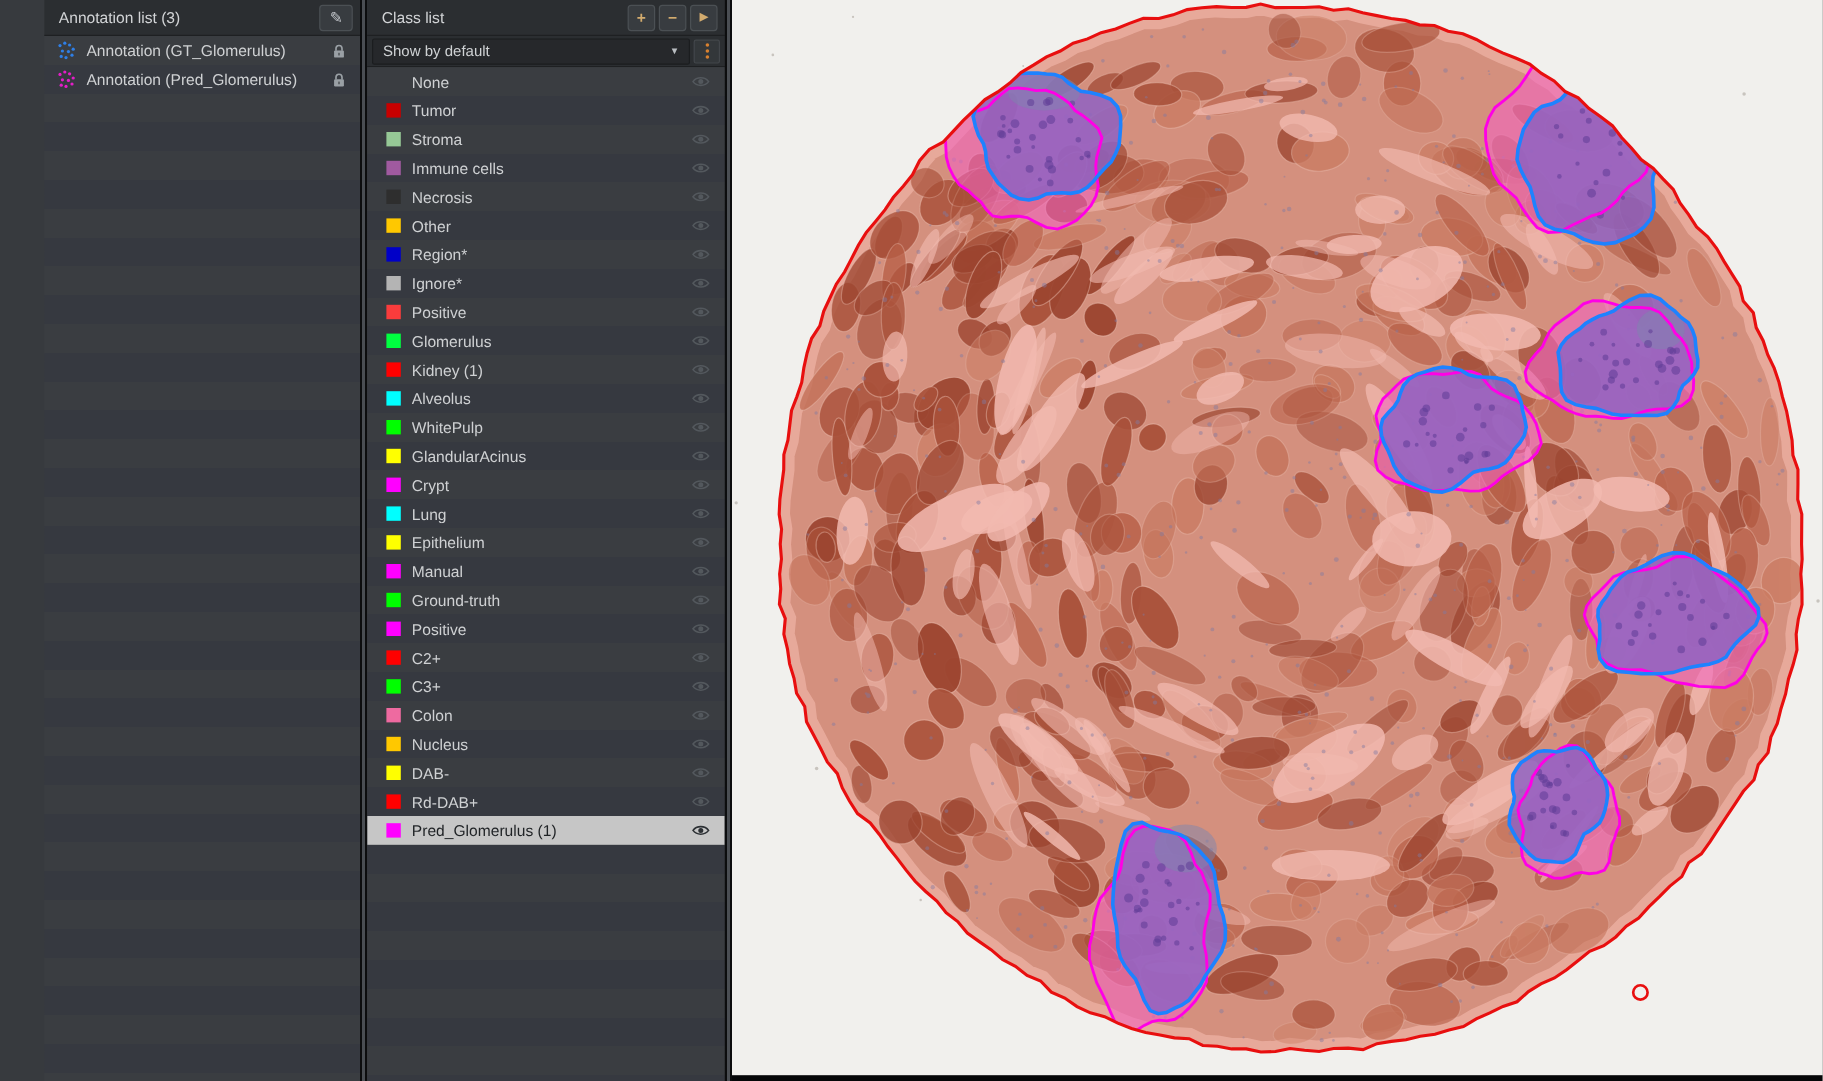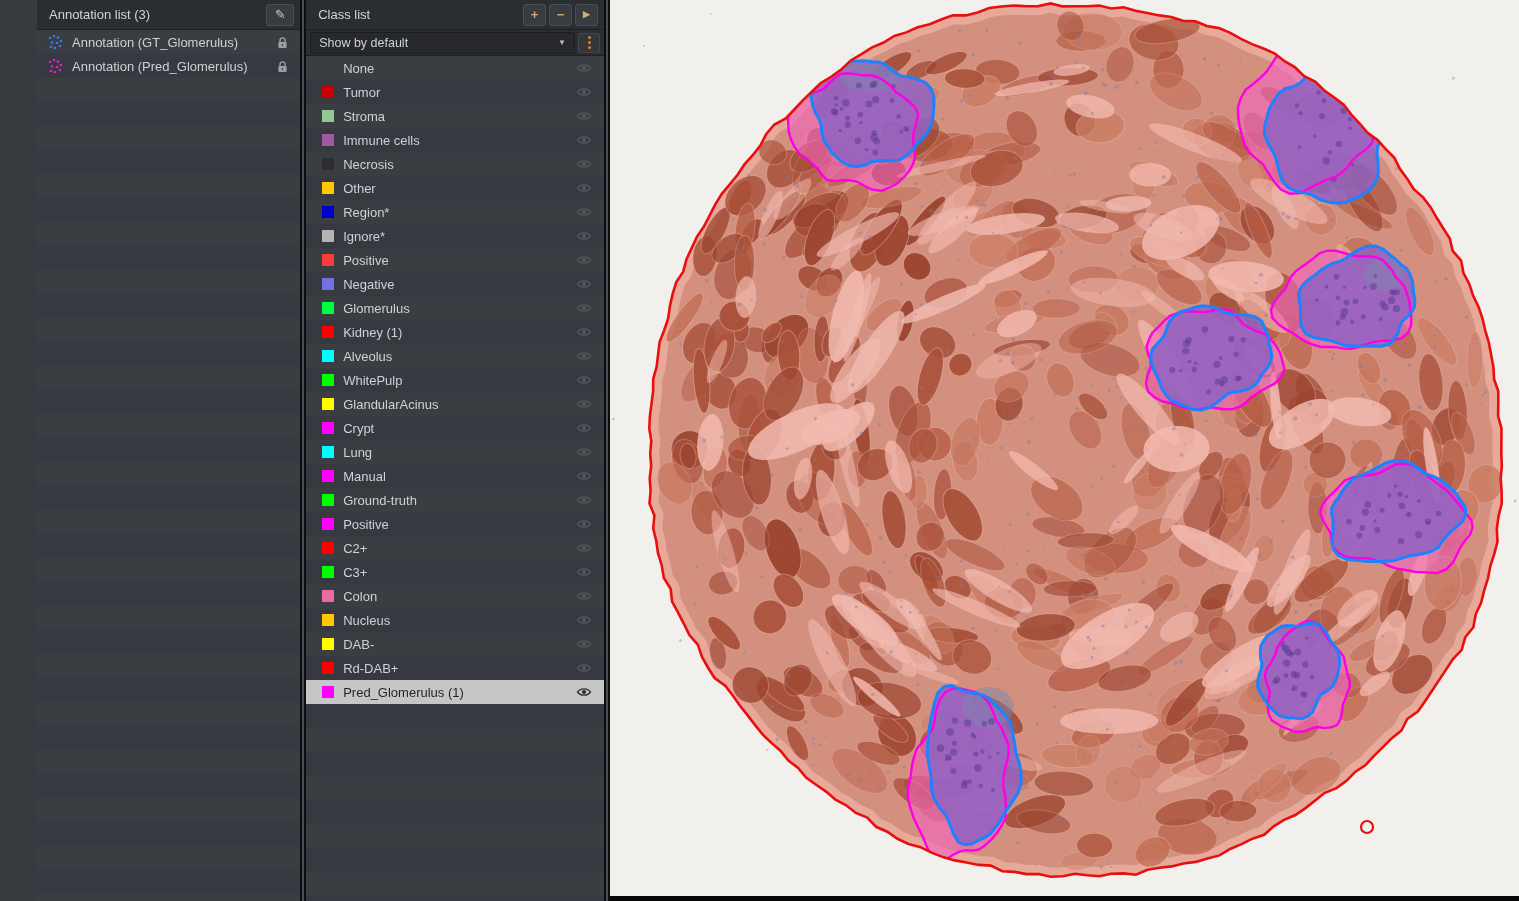--- a/index.html
+++ b/index.html
@@ -201,28 +201,20 @@
         </div>
         <div class="row">
           <span class="swatch" style="background: rgb(250, 60, 60);"></span>
           <span class="label">Positive</span>
           <svg viewBox="0 0 16 12" class="eye">
             <path d="M1.5 6 C4.5 1.8, 11.5 1.8, 14.5 6 C11.5 10.2, 4.5 10.2, 1.5 6 Z" fill="none" stroke="currentColor" stroke-width="1.3"></path>
             <circle cx="8" cy="6" r="2.1" fill="currentColor"></circle>
           </svg>
         </div>
         <div class="row">
-          <span class="swatch" style="background: rgb(112, 112, 224);"></span>
-          <span class="label">Negative</span>
-          <svg viewBox="0 0 16 12" class="eye">
-            <path d="M1.5 6 C4.5 1.8, 11.5 1.8, 14.5 6 C11.5 10.2, 4.5 10.2, 1.5 6 Z" fill="none" stroke="currentColor" stroke-width="1.3"></path>
-            <circle cx="8" cy="6" r="2.1" fill="currentColor"></circle>
-          </svg>
-        </div>
-        <div class="row">
           <span class="swatch" style="background: rgb(0, 255, 64);"></span>
           <span class="label">Glomerulus</span>
           <svg viewBox="0 0 16 12" class="eye">
             <path d="M1.5 6 C4.5 1.8, 11.5 1.8, 14.5 6 C11.5 10.2, 4.5 10.2, 1.5 6 Z" fill="none" stroke="currentColor" stroke-width="1.3"></path>
             <circle cx="8" cy="6" r="2.1" fill="currentColor"></circle>
           </svg>
         </div>
         <div class="row">
           <span class="swatch" style="background: rgb(255, 0, 0);"></span>
           <span class="label">Kidney (1)</span>
@@ -259,20 +251,28 @@
           <span class="swatch" style="background: rgb(255, 0, 255);"></span>
           <span class="label">Crypt</span>
           <svg viewBox="0 0 16 12" class="eye">
             <path d="M1.5 6 C4.5 1.8, 11.5 1.8, 14.5 6 C11.5 10.2, 4.5 10.2, 1.5 6 Z" fill="none" stroke="currentColor" stroke-width="1.3"></path>
             <circle cx="8" cy="6" r="2.1" fill="currentColor"></circle>
           </svg>
         </div>
         <div class="row">
           <span class="swatch" style="background: rgb(0, 255, 255);"></span>
           <span class="label">Lung</span>
+          <svg viewBox="0 0 16 12" class="eye">
+            <path d="M1.5 6 C4.5 1.8, 11.5 1.8, 14.5 6 C11.5 10.2, 4.5 10.2, 1.5 6 Z" fill="none" stroke="currentColor" stroke-width="1.3"></path>
+            <circle cx="8" cy="6" r="2.1" fill="currentColor"></circle>
+          </svg>
+        </div>
+        <div class="row">
+          <span class="swatch" style="background: rgb(255, 255, 0);"></span>
+          <span class="label">Epithelium</span>
           <svg viewBox="0 0 16 12" class="eye">
             <path d="M1.5 6 C4.5 1.8, 11.5 1.8, 14.5 6 C11.5 10.2, 4.5 10.2, 1.5 6 Z" fill="none" stroke="currentColor" stroke-width="1.3"></path>
             <circle cx="8" cy="6" r="2.1" fill="currentColor"></circle>
           </svg>
         </div>
         <div class="row">
           <span class="swatch" style="background: rgb(255, 0, 255);"></span>
           <span class="label">Manual</span>
           <svg viewBox="0 0 16 12" class="eye">
             <path d="M1.5 6 C4.5 1.8, 11.5 1.8, 14.5 6 C11.5 10.2, 4.5 10.2, 1.5 6 Z" fill="none" stroke="currentColor" stroke-width="1.3"></path>

